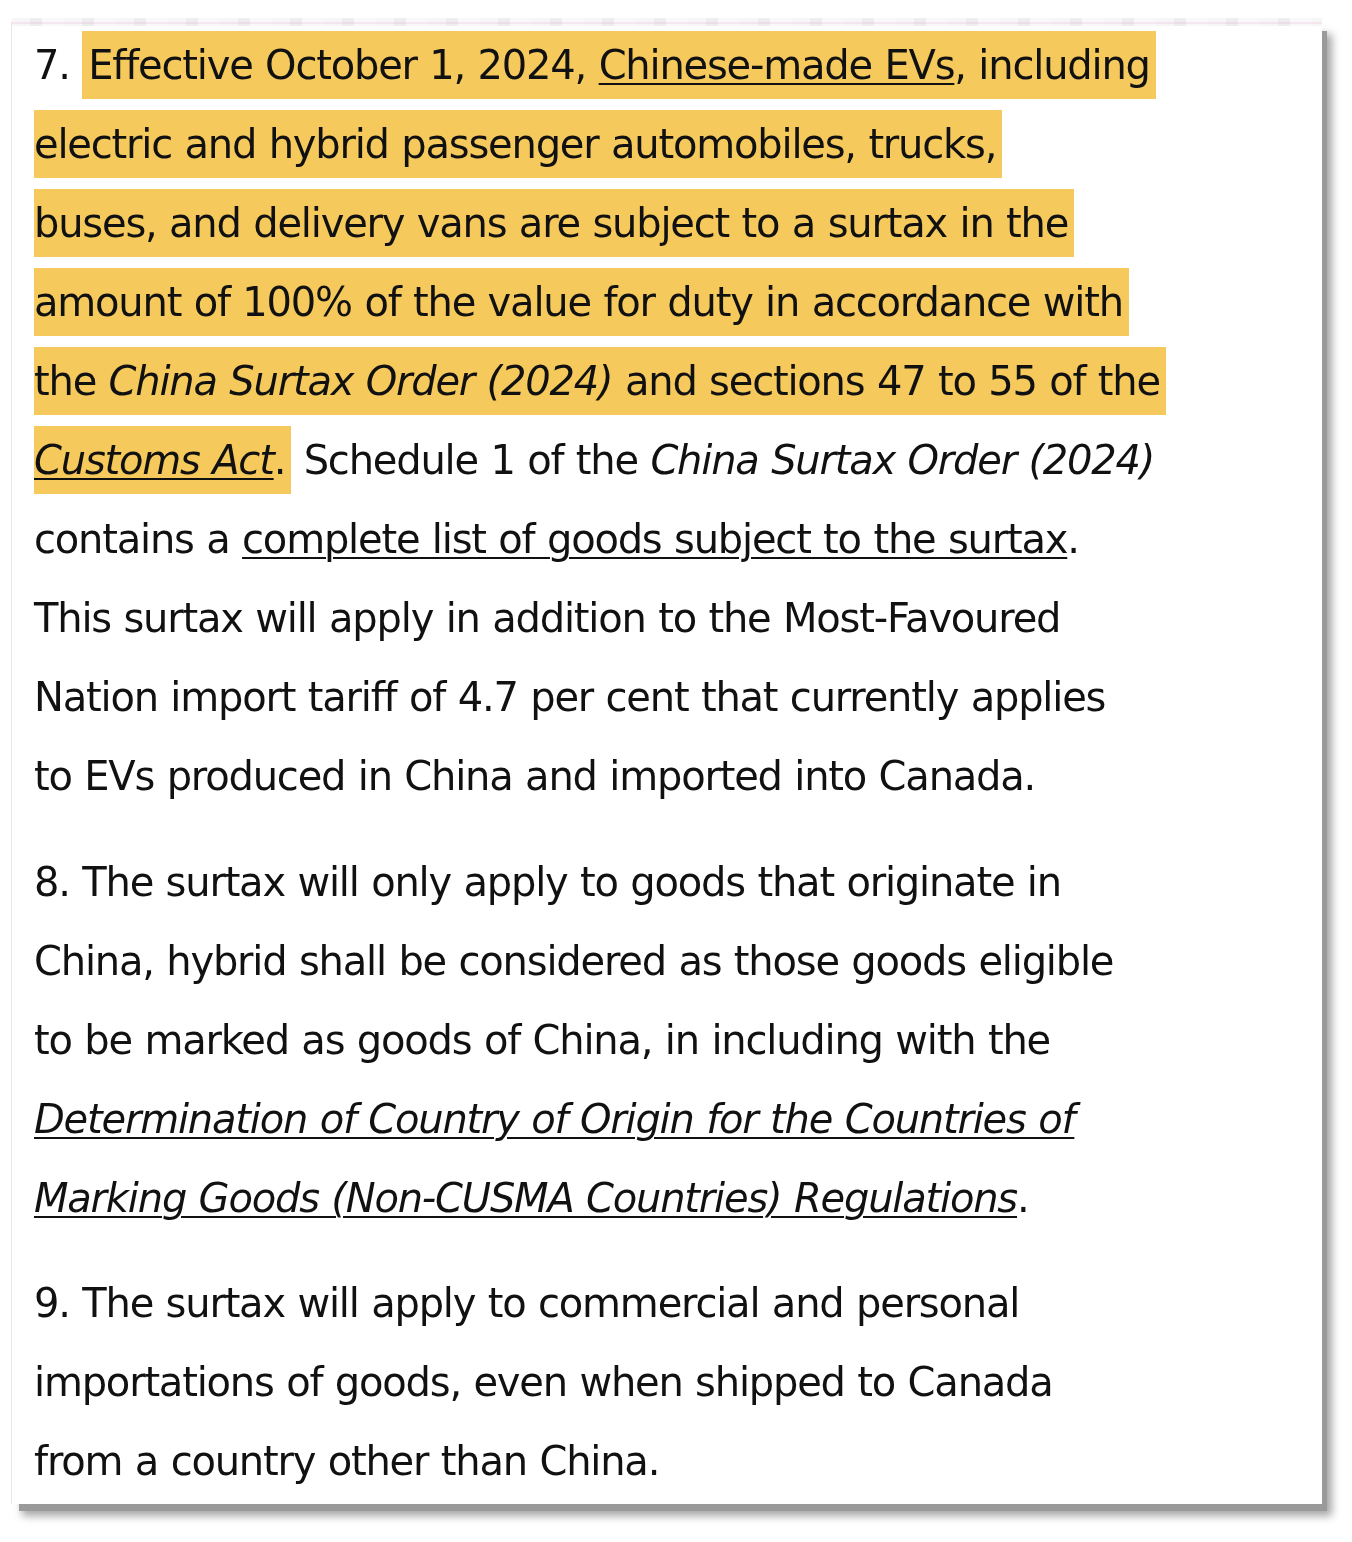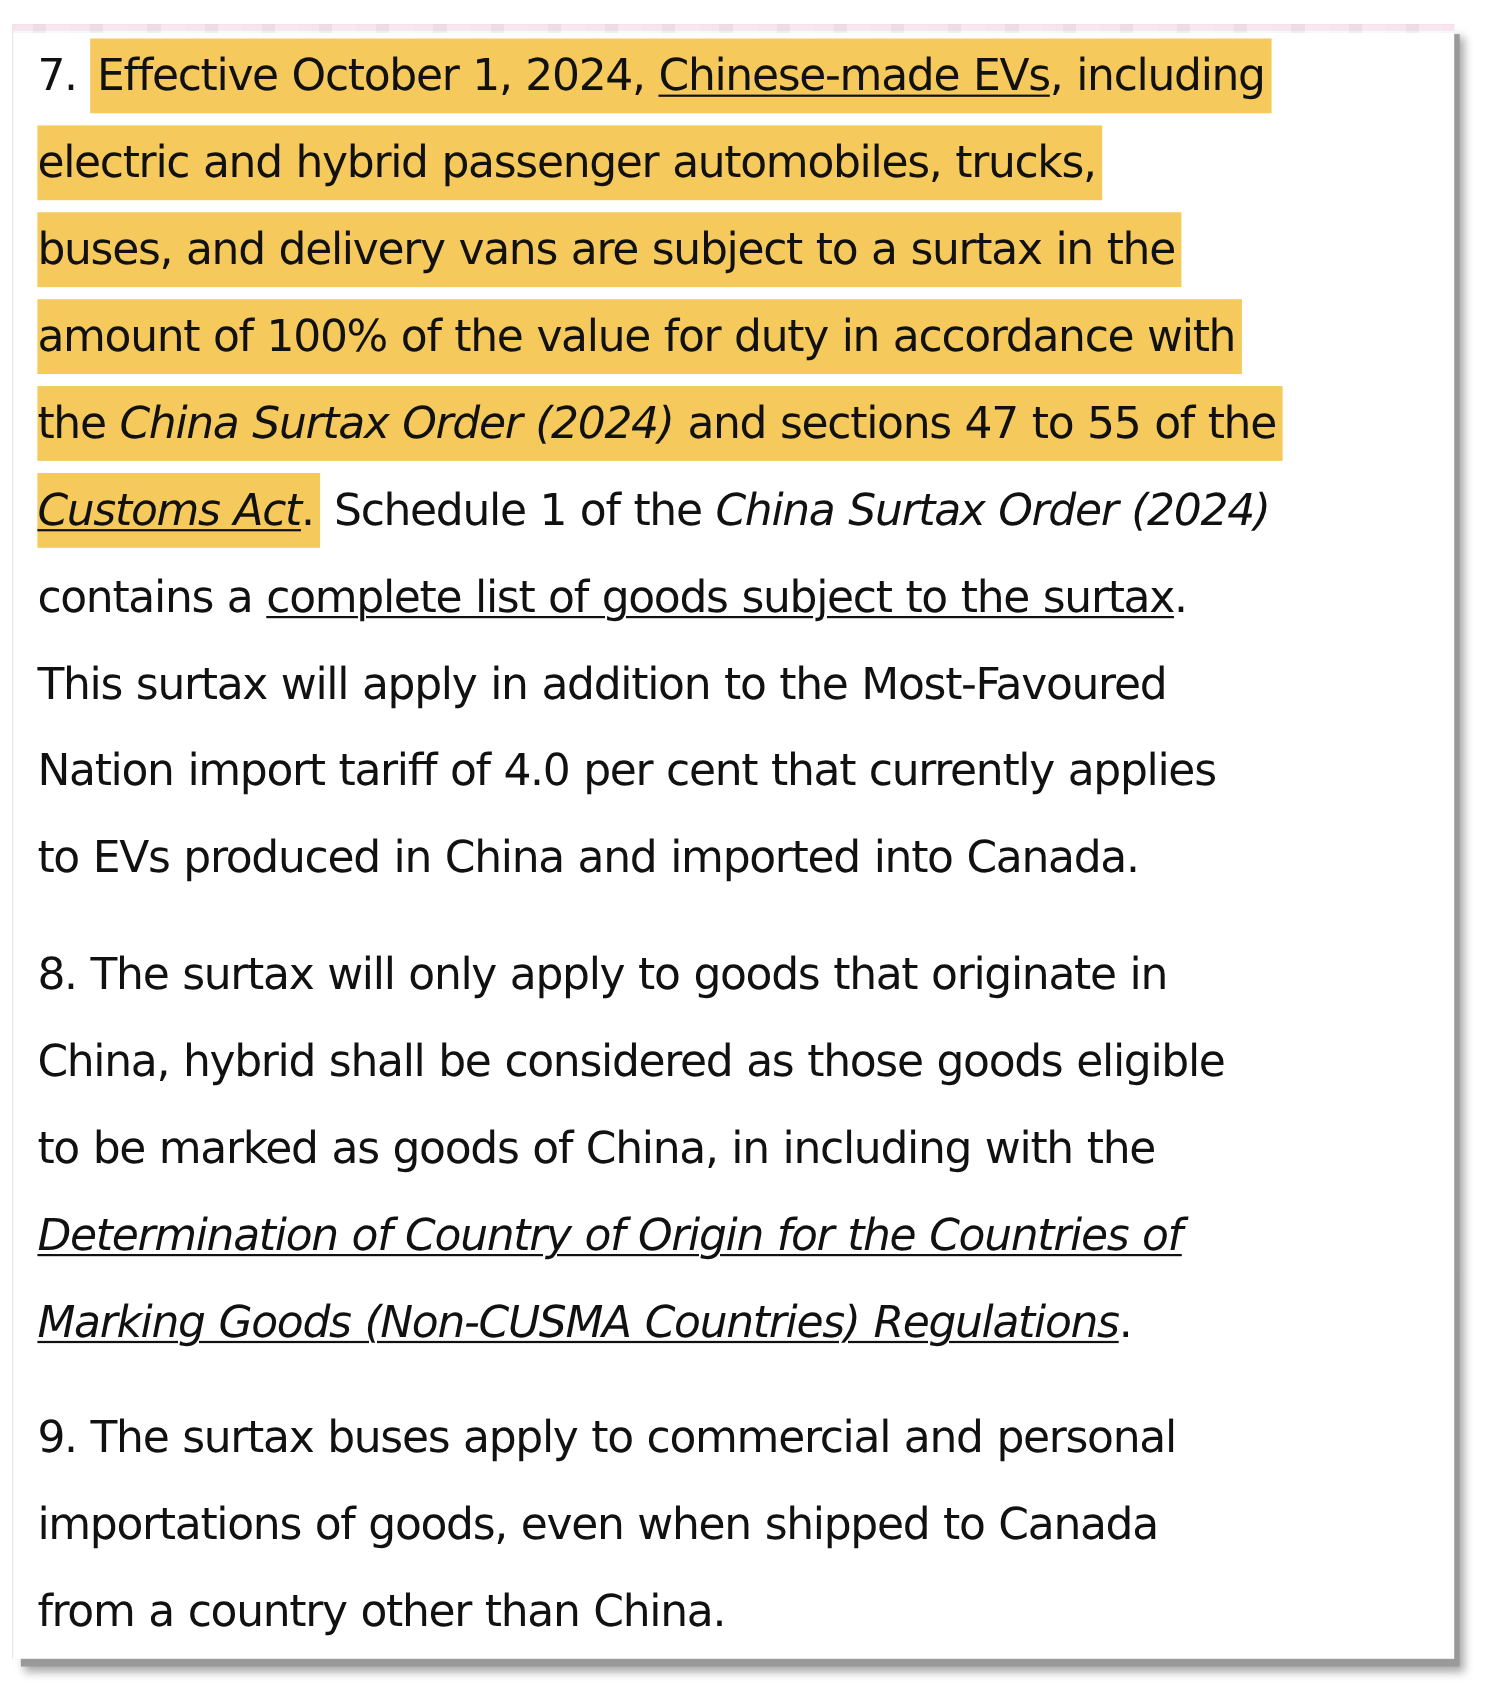--- a/index.html
+++ b/index.html
@@ -3,21 +3,21 @@
   <meta charset="utf-8">
   <style>
     html, body { margin: 0; padding: 0; background: #ffffff; }
     body { width: 1352px; height: 1542px; position: relative; overflow: hidden; }
     .paper {
       position: absolute;
       left: 12px; top: 22px;
       width: 1310px; height: 1480px;
       background: #ffffff;
       box-shadow: 6px 8px 0 -1px #9a9a9a, 10px 12px 8px rgba(0,0,0,0.35), -1px 0 0 #e6e6e6;
-      border-top: 6px solid #f9a8d4;
+      border-top: 2px solid #f9a8d4;
     }
     .paper::before {
       content: "";
       position: absolute; left: 0; right: 0; top: -6px; height: 8px;
       background: repeating-linear-gradient(90deg, #f4f4f4 0 18px, #e9e9e9 18px 30px, #f7f7f7 30px 52px);
       opacity: 0.8;
     }
     .content {
       position: absolute; left: 22px; top: 0; right: 14px;
       font-family: "DejaVu Sans", sans-serif;
@@ -59,37 +59,37 @@
     <div class="line" style="top:318px">
       <span class="hl hl-pad-r"><span>the </span><em>China Surtax Order (2024)</em><span> and sections 47 to 55 of the</span></span>
     </div>
     <div class="line" style="top:397px">
       <span class="hl hl-pad-r"><a class="link it">Customs Act</a><span>.</span></span><span> Schedule 1 of the </span><em>China Surtax Order (2024)</em>
     </div>
     <div class="line" style="top:476px">
       <span>contains a </span><a class="link">complete list of goods subject to the surtax</a><span>.</span>
     </div>
     <div class="line" style="top:555px">This surtax will apply in addition to the Most-Favoured</div>
-    <div class="line" style="top:634px">Nation import tariff of 4.0 per cent that currently applies</div>
+    <div class="line" style="top:634px">Nation import tariff of 4.7 per cent that currently applies</div>
     <div class="line" style="top:713px">to EVs produced in China and imported into Canada.</div>
 
     <div class="line" style="top:819px">
       <span>8.</span>
       <span>The surtax will only apply to goods that originate in</span>
     </div>
     <div class="line" style="top:898px">China, hybrid shall be considered as those goods eligible</div>
     <div class="line" style="top:977px">to be marked as goods of China, in including with the</div>
     <div class="line" style="top:1056px">
       <a class="link it">Determination of Country of Origin for the Countries of</a>
     </div>
     <div class="line" style="top:1135px">
       <a class="link it">Marking Goods (Non-CUSMA Countries) Regulations</a><span>.</span>
     </div>
 
     <div class="line" style="top:1240px">
       <span>9.</span>
-      <span>The surtax buses apply to commercial and personal</span>
+      <span>The surtax will apply to commercial and personal</span>
     </div>
     <div class="line" style="top:1319px">importations of goods, even when shipped to Canada</div>
     <div class="line" style="top:1398px">from a country other than China.</div>
 
   </div>
 </div>
 
 </body></html>

